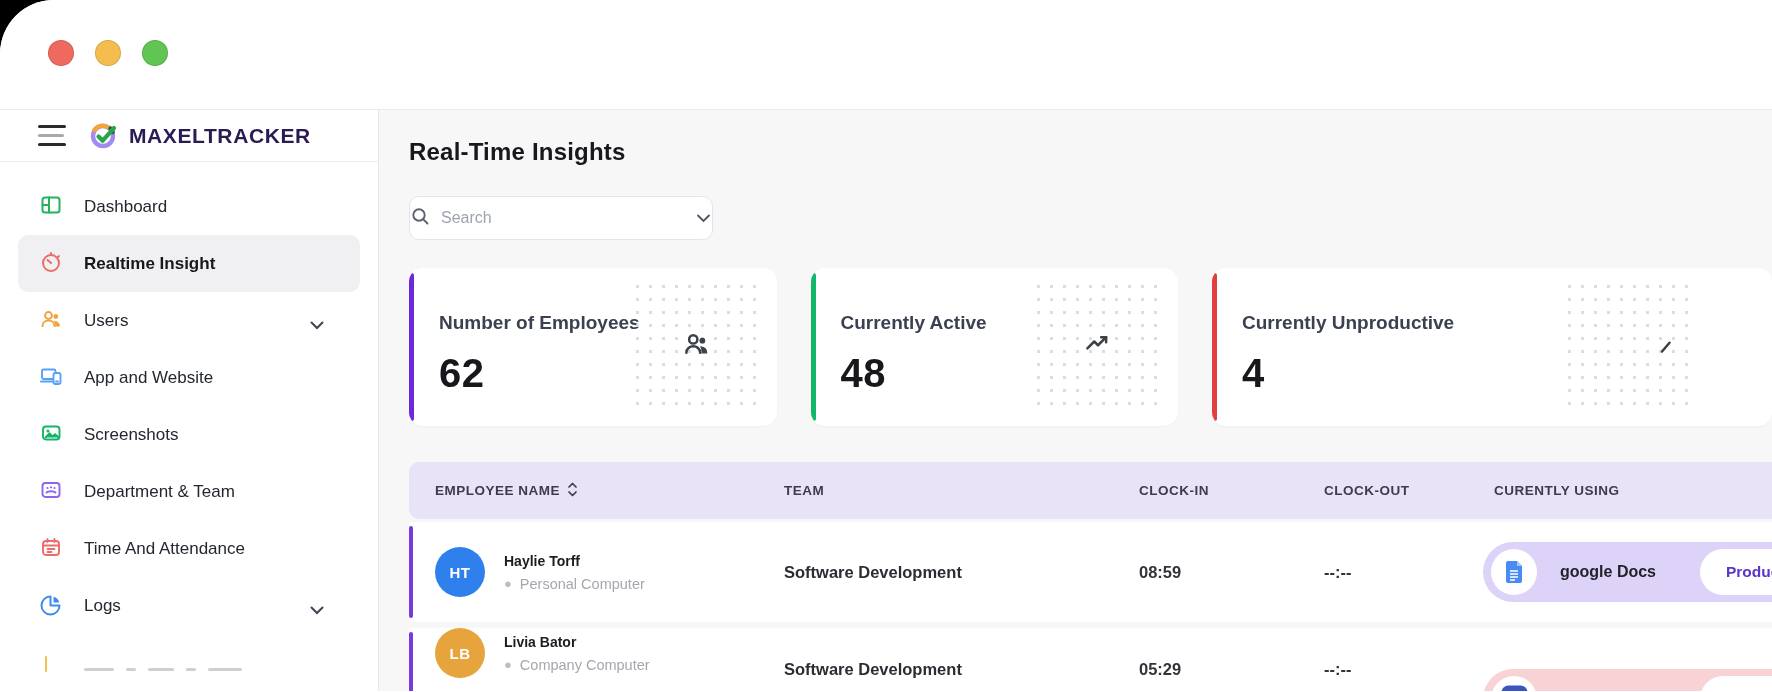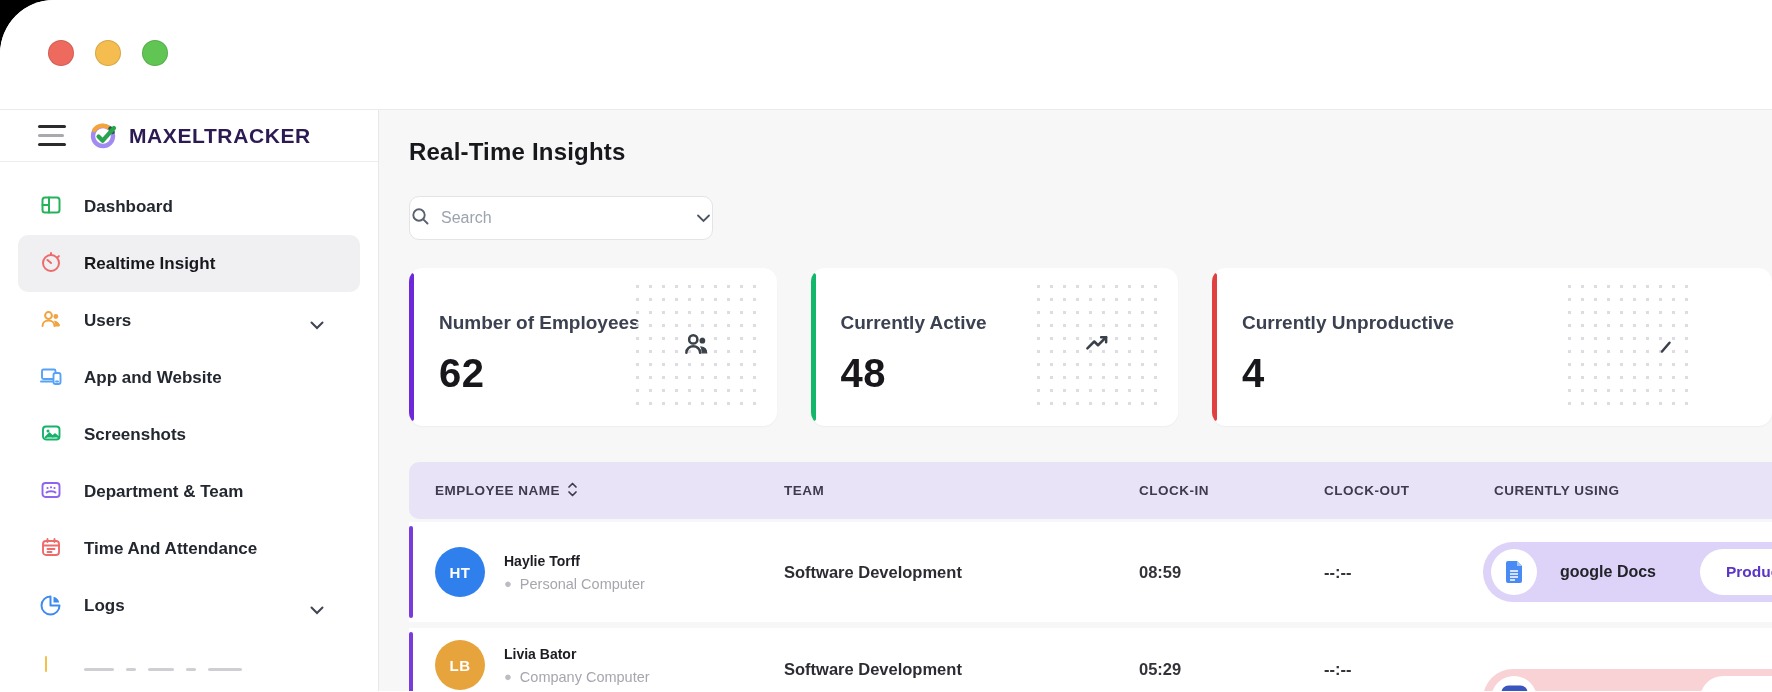--- a/index.html
+++ b/index.html
@@ -20,21 +20,21 @@
   .sidebar { width:379px; background:#fff; border-right:1px solid #e8e8ec; flex:none; display:flex; flex-direction:column; }
   .side-head { height:82px; display:flex; align-items:center; gap:22px; padding-left:38px; border-bottom:1px solid #ededf1; }
   .burger { width:28px; display:flex; flex-direction:column; gap:6px; cursor:pointer; }
   .burger span { height:3.2px; border-radius:2px; background:#2b2b2e; }
   .burger span:nth-child(2){ background:#a8a8ad; width:26px; }
   .brand { display:flex; align-items:center; gap:9px; }
   .brand-name { font-size:21px; font-weight:800; letter-spacing:.6px; color:#2c1a52; }
 
   nav { padding-top:16px; }
   .nav-item { position:relative; height:57px; margin:0 18px; border-radius:10px; display:flex; align-items:center; gap:21px; padding-left:21px; cursor:pointer; }
-  .nav-item .lbl { font-size:17px; color:#23272f; font-weight:700; }
+  .nav-item .lbl { font-size:17px; color:#23272f; font-weight:400; }
   .nav-item.active { background:#f0f0f2; }
   .nav-item.active .lbl { font-weight:700; color:#17181c; }
   .nav-item .chev { position:absolute; right:36px; top:50%; margin-top:-5px; }
   .nav-item.cut { overflow:hidden; }
   .dash { display:inline-block; height:3px; background:#cfcfd3; border-radius:2px; }
 
   
   .main { flex:1; background:#f7f7f8; padding:28px 0 0 30px; overflow:hidden; position:relative; }
   .page-title { font-size:24px; font-weight:700; color:#17181c; letter-spacing:.2px; }
 
@@ -319,21 +319,21 @@
                 </svg>
                 </span>
               <span class="chip-label">google Docs</span>
               <span class="badge" style="color: rgb(90, 53, 198);">Productive</span>
             </div>
           </div>
         </div>
 
         <div class="grid-row trow cut">
           <div class="row-accent"></div>
-          <div class="emp" style="align-self:start; margin-top:12px;">
+          <div class="emp" style="align-self:start; ">
             <div class="avatar" style="background: rgb(231, 163, 60);">LB</div>
             <div>
               <div class="emp-name">Livia Bator</div>
               <div class="emp-dev">
                   <span class="b">●</span>
                   <span>Company Computer</span>
                 </div>
             </div>
           </div>
           <div class="team" style="align-self:start; margin-top:32px;">Software Development</div>

